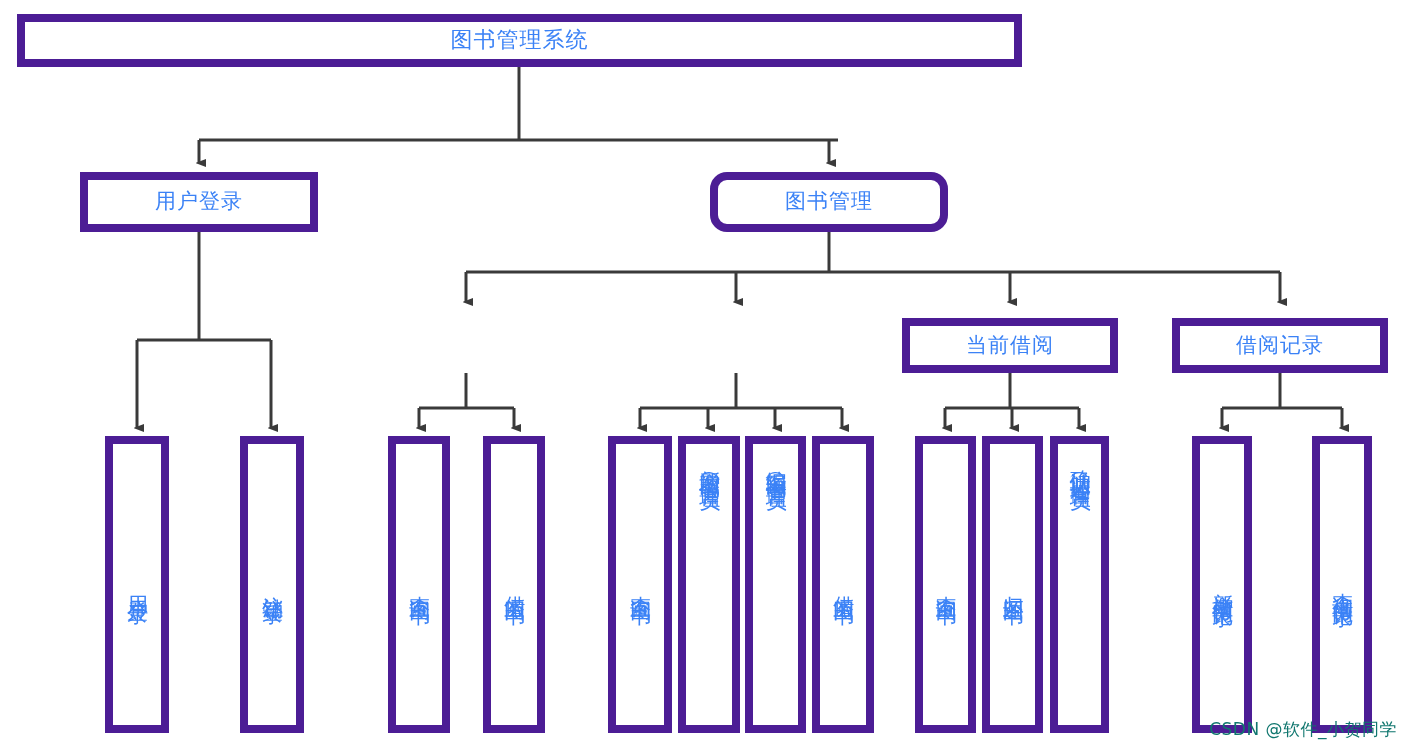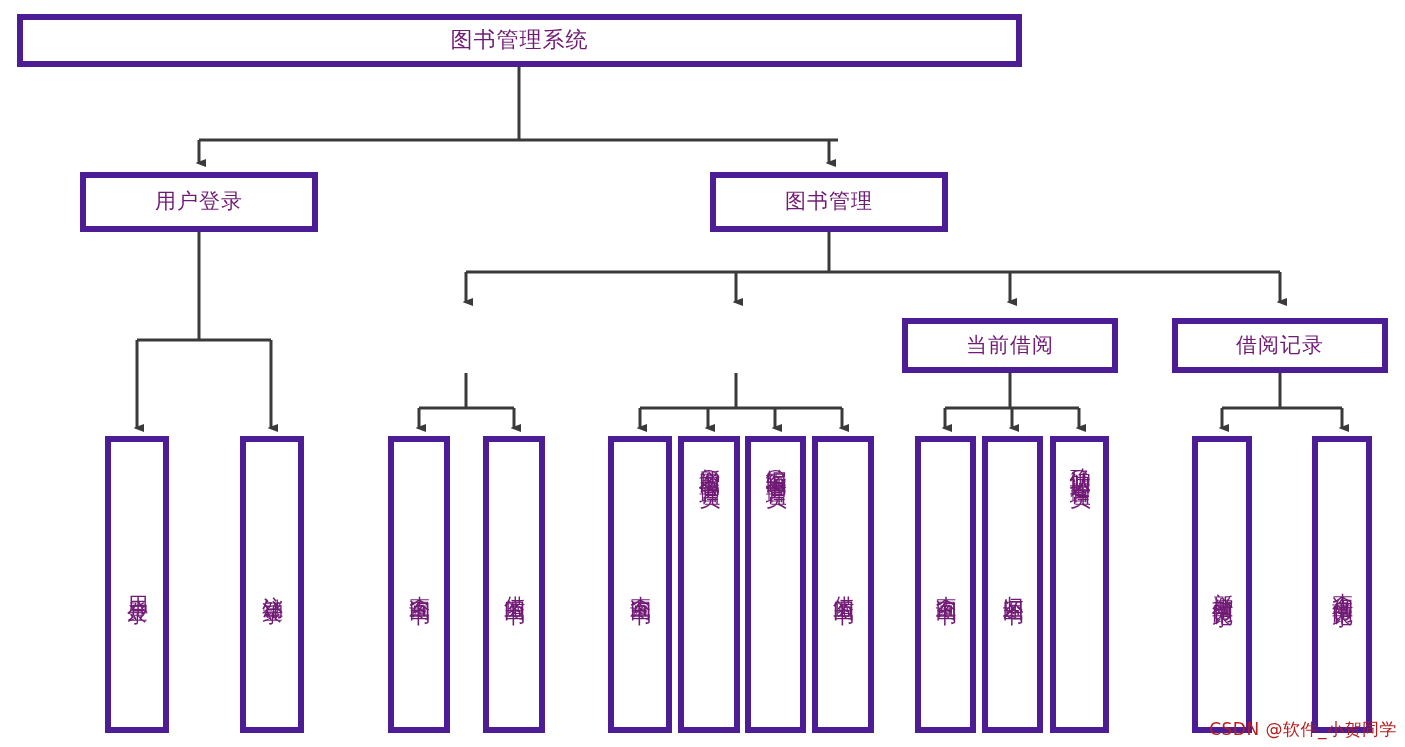--- a/index.html
+++ b/index.html
@@ -20,23 +20,23 @@
   #connector-layer {
     position: absolute;
     left: 0;
     top: 0;
     width: 1405px;
     height: 747px;
   }
   .node {
     position: absolute;
     box-sizing: border-box;
-    border: 6px solid #4c1d95;
+    border: 8px solid #4c1d95;
     background: #ffffff;
-    color: #701a75;
+    color: #3b82f6;
     display: flex;
     align-items: center;
     justify-content: center;
     z-index: 2;
   }
   .node.root,
   .node.level2,
   .node.level3 {
     font-size: 21px;
     letter-spacing: 1px;
@@ -65,21 +65,21 @@
   }
   .node.leaf.center-text {
     align-items: center;
     padding-top: 0;
   }
   #watermark {
     position: absolute;
     right: 8px;
     bottom: 6px;
     font-size: 17px;
-    color: #b91c1c;
+    color: #0f766e;
     letter-spacing: 0.5px;
     white-space: nowrap;
     z-index: 5;
   }
 </style>
 </head>
 <body>
 
 <div id="diagram-root">
 
@@ -133,21 +133,21 @@
     </g>
   </svg>
 
   <div class="node root" style="left:17px; top:14px; width:1005px; height:53px;">
     <span class="label-h">图书管理系统</span>
   </div>
 
   <div class="node level2" style="left:80px; top:172px; width:238px; height:60px;">
     <span class="label-h">用户登录</span>
   </div>
-  <div class="node level2" style="left:710px; top:172px; width:238px; height:60px;">
+  <div class="node level2" style="left:710px; top:172px; width:238px; height:60px;border-radius:17px;">
     <span class="label-h">图书管理</span>
   </div>
 
   <div class="node level3" style="left:1172px; top:318px; width:216px; height:55px;">
     <span class="label-h">借阅记录</span>
   </div>
   <div class="node level3" style="left:902px; top:318px; width:216px; height:55px;">
     <span class="label-h">当前借阅</span>
   </div>
 

